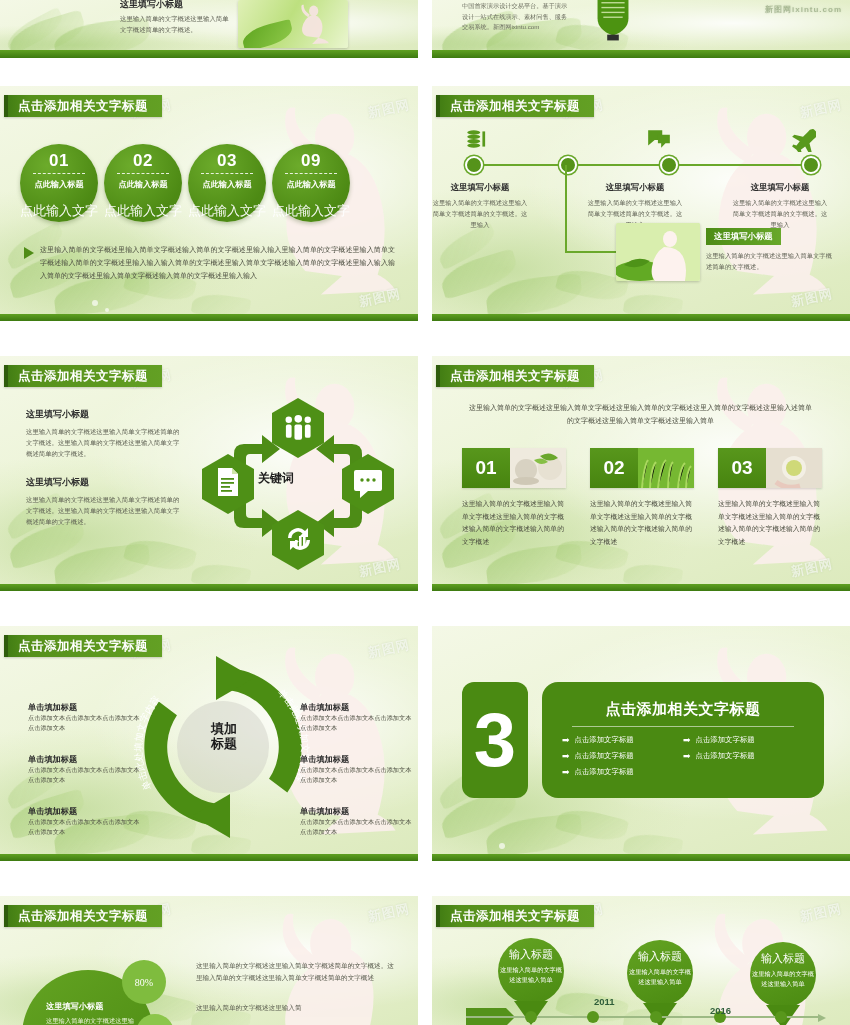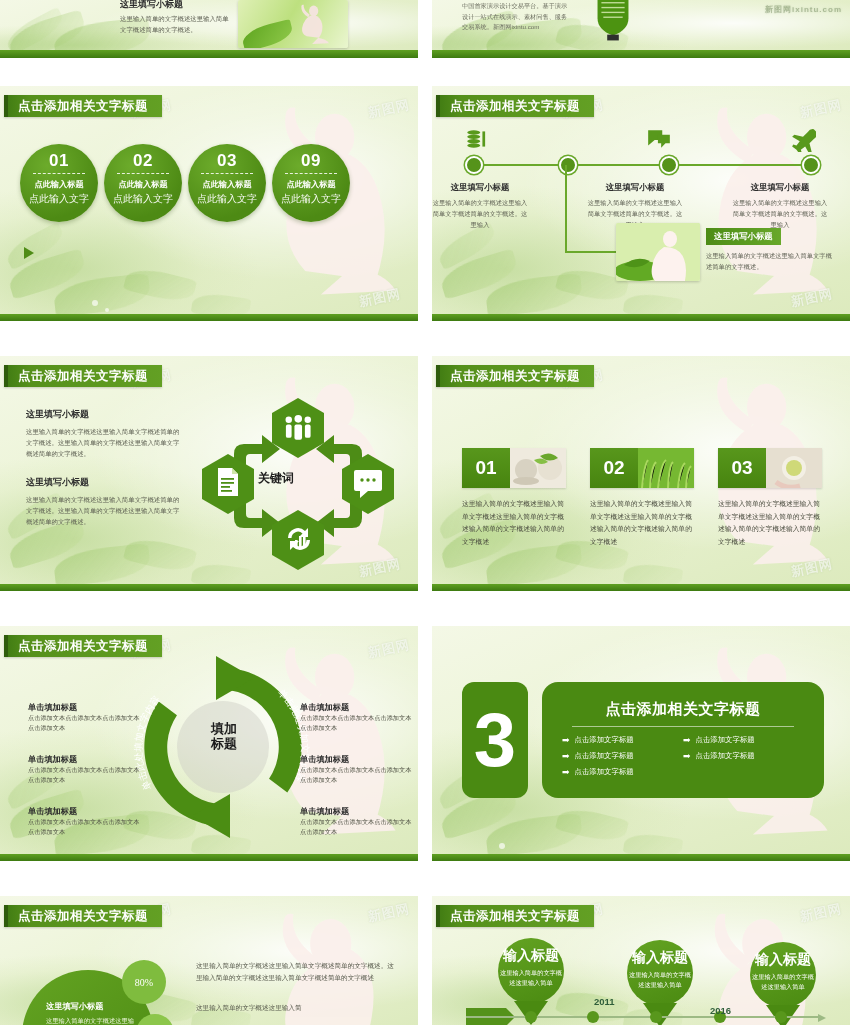--- a/index.html
+++ b/index.html
@@ -102,21 +102,21 @@
   .circ {
     width:78px; height:78px; border-radius:50%;
     background: radial-gradient(circle at 35% 28%, #6cab2b, #4d8a14 70%);
     color:#fff; text-align:center; padding-top:8px;
     box-shadow: 0 2px 4px rgba(60,90,30,.30);
   }
   .circ .num { font-size:17px; font-weight:700; line-height:1; letter-spacing:.5px; }
   .circ .rule { width:52px; height:0; margin:4px auto 5px;
     border-top:1px dashed rgba(255,255,255,.85); }
   .circ .ct { font-size:8.2px; font-weight:700; }
-  .circ .cs { font-size:10px; margin-top:2px; opacity:.95; }
+  .circ .cs { font-size:13px; margin-top:12px; opacity:.95; }
   .s1-para {
     position:absolute; left:40px; top:158px; width:355px;
     font-family:"Liberation Serif","DejaVu Serif",serif;
     font-size:7px; line-height:1.85; color:#4a4c3f; text-align:justify;
   }
   .s1-tri {
     position:absolute; left:24px; top:161px;
     width:0;height:0;border-left:10px solid #4f8c16;
     border-top:6px solid transparent;border-bottom:6px solid transparent;
   }
@@ -215,21 +215,21 @@
   .pin .head {
     width:66px; height:66px; border-radius:50% 50% 50% 50%;
     background:linear-gradient(160deg,#63a322,#4a8a11);
     color:#fff; text-align:center; padding-top:9px; position:relative;
   }
   .pin .head::after {
     content:""; position:absolute; left:50%; bottom:-21px; transform:translateX(-50%);
     width:0;height:0;border-left:17px solid transparent;border-right:17px solid transparent;
     border-top:24px solid #4a8a11;
   }
-  .pin .pt { font-size:14px; font-weight:700; }
+  .pin .pt { font-size:11px; font-weight:400; }
   .pin .pb { font-size:6.2px; line-height:1.65; margin-top:3px; }
   .ptl-line { position:absolute; left:34px; bottom:16px; width:356px; height:1.6px; background:#9dba84; }
   .ptl-arrow { position:absolute; right:24px; bottom:12px;
     width:0;height:0;border-left:8px solid #9dba84;
     border-top:4px solid transparent;border-bottom:4px solid transparent; }
   .ptl-dot { position:absolute; bottom:11px; width:12px;height:12px;border-radius:50%;
     background:#58971c; }
   .ptl-tag { position:absolute; left:34px; bottom:8px; width:40px; height:18px;
     background:#54921a; }
   .ptl-tag::after { content:""; position:absolute; right:-9px; top:0;
@@ -336,20 +336,21 @@
       </div>
       <div class="circ">
         <div class="num">09</div>
         <div class="rule"></div>
         <div class="ct">点此输入标题</div>
         <div class="cs">点此输入文字</div>
       </div>
     </div>
 
     <div class="s1-tri"></div>
+    <div class="s1-para">这里输入简单的文字概述里输入简单文字概述输入简单的文字概述里输入输入里输入简单的文字概述里输入简单文字概述输入简单的文字概述里输入输入输入简单的文字概述里输入简单文字概述输入简单的文字概述里输入输入输入简单的文字概述里输入简单文字概述输入简单的文字概述里输入输入</div>
     <div class="ftr"></div>
   </div>
 
   <div class="slide" style="left:432px;top:86px;">
     <div class="leafset">
       <div class="leaf l1"></div>
         <div class="leaf l2"></div>
         <div class="leaf l3"></div>
       <div class="leaf l4"></div>
         <div class="leaf l5"></div>
@@ -547,20 +548,21 @@
         </g>
       </svg>
     </div>
     <div class="wm a">新图网</div>
     <div class="wm c">新图网</div>
 
     <div class="hdr">
       <span>点击添加相关文字标题</span>
     </div>
 
+    <div class="s4-lead">这里输入简单的文字概述这里输入简单文字概述这里输入简单的文字概述这里入简单的文字概述这里输入述简单的文字概述这里输入简单文字概述这里输入简单</div>
 
     <div class="s4-cards">
       <div class="s4-card">
         <div class="s4-top">
           <div class="s4-num">01</div>
           <div class="s4-img">
             <svg viewBox="0 0 56 40" style="width:100%;height:100%;display:block">
               <rect width="56" height="40" fill="#efeade"></rect>
               <circle cx="16" cy="22" r="11" fill="#d8d2c2"></circle>
               <circle cx="40" cy="20" r="12" fill="#e7e1d2"></circle>

